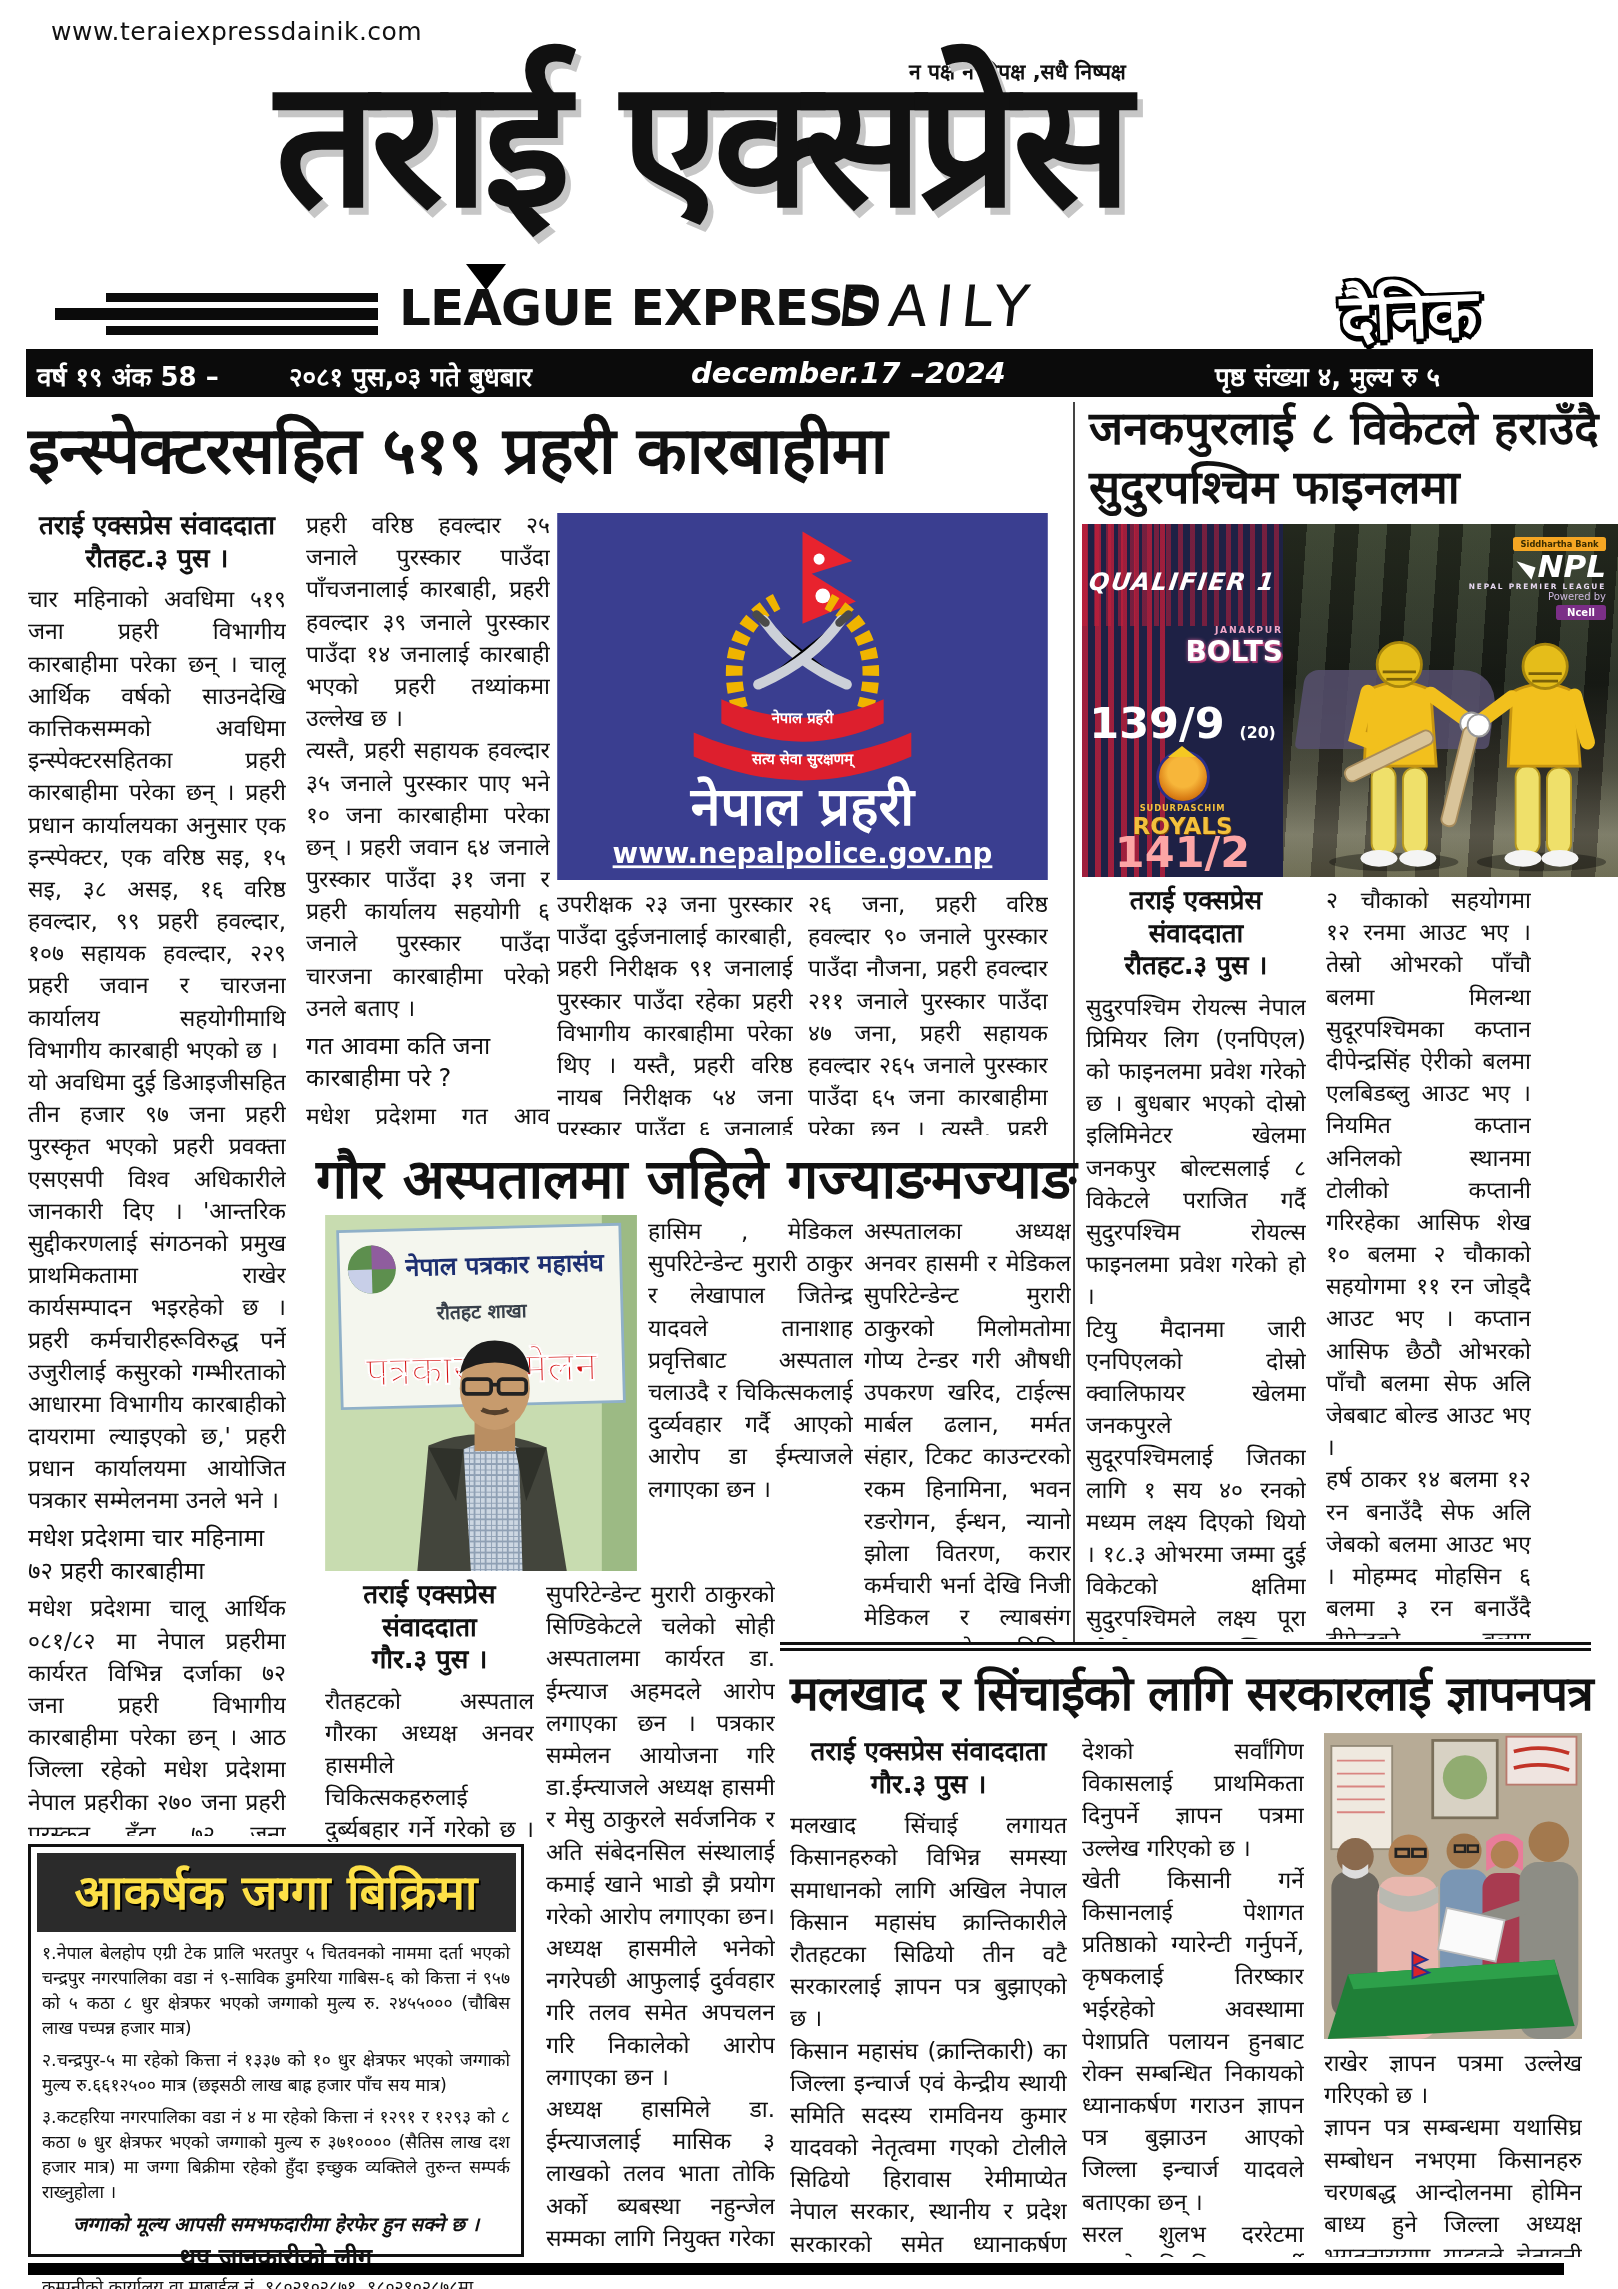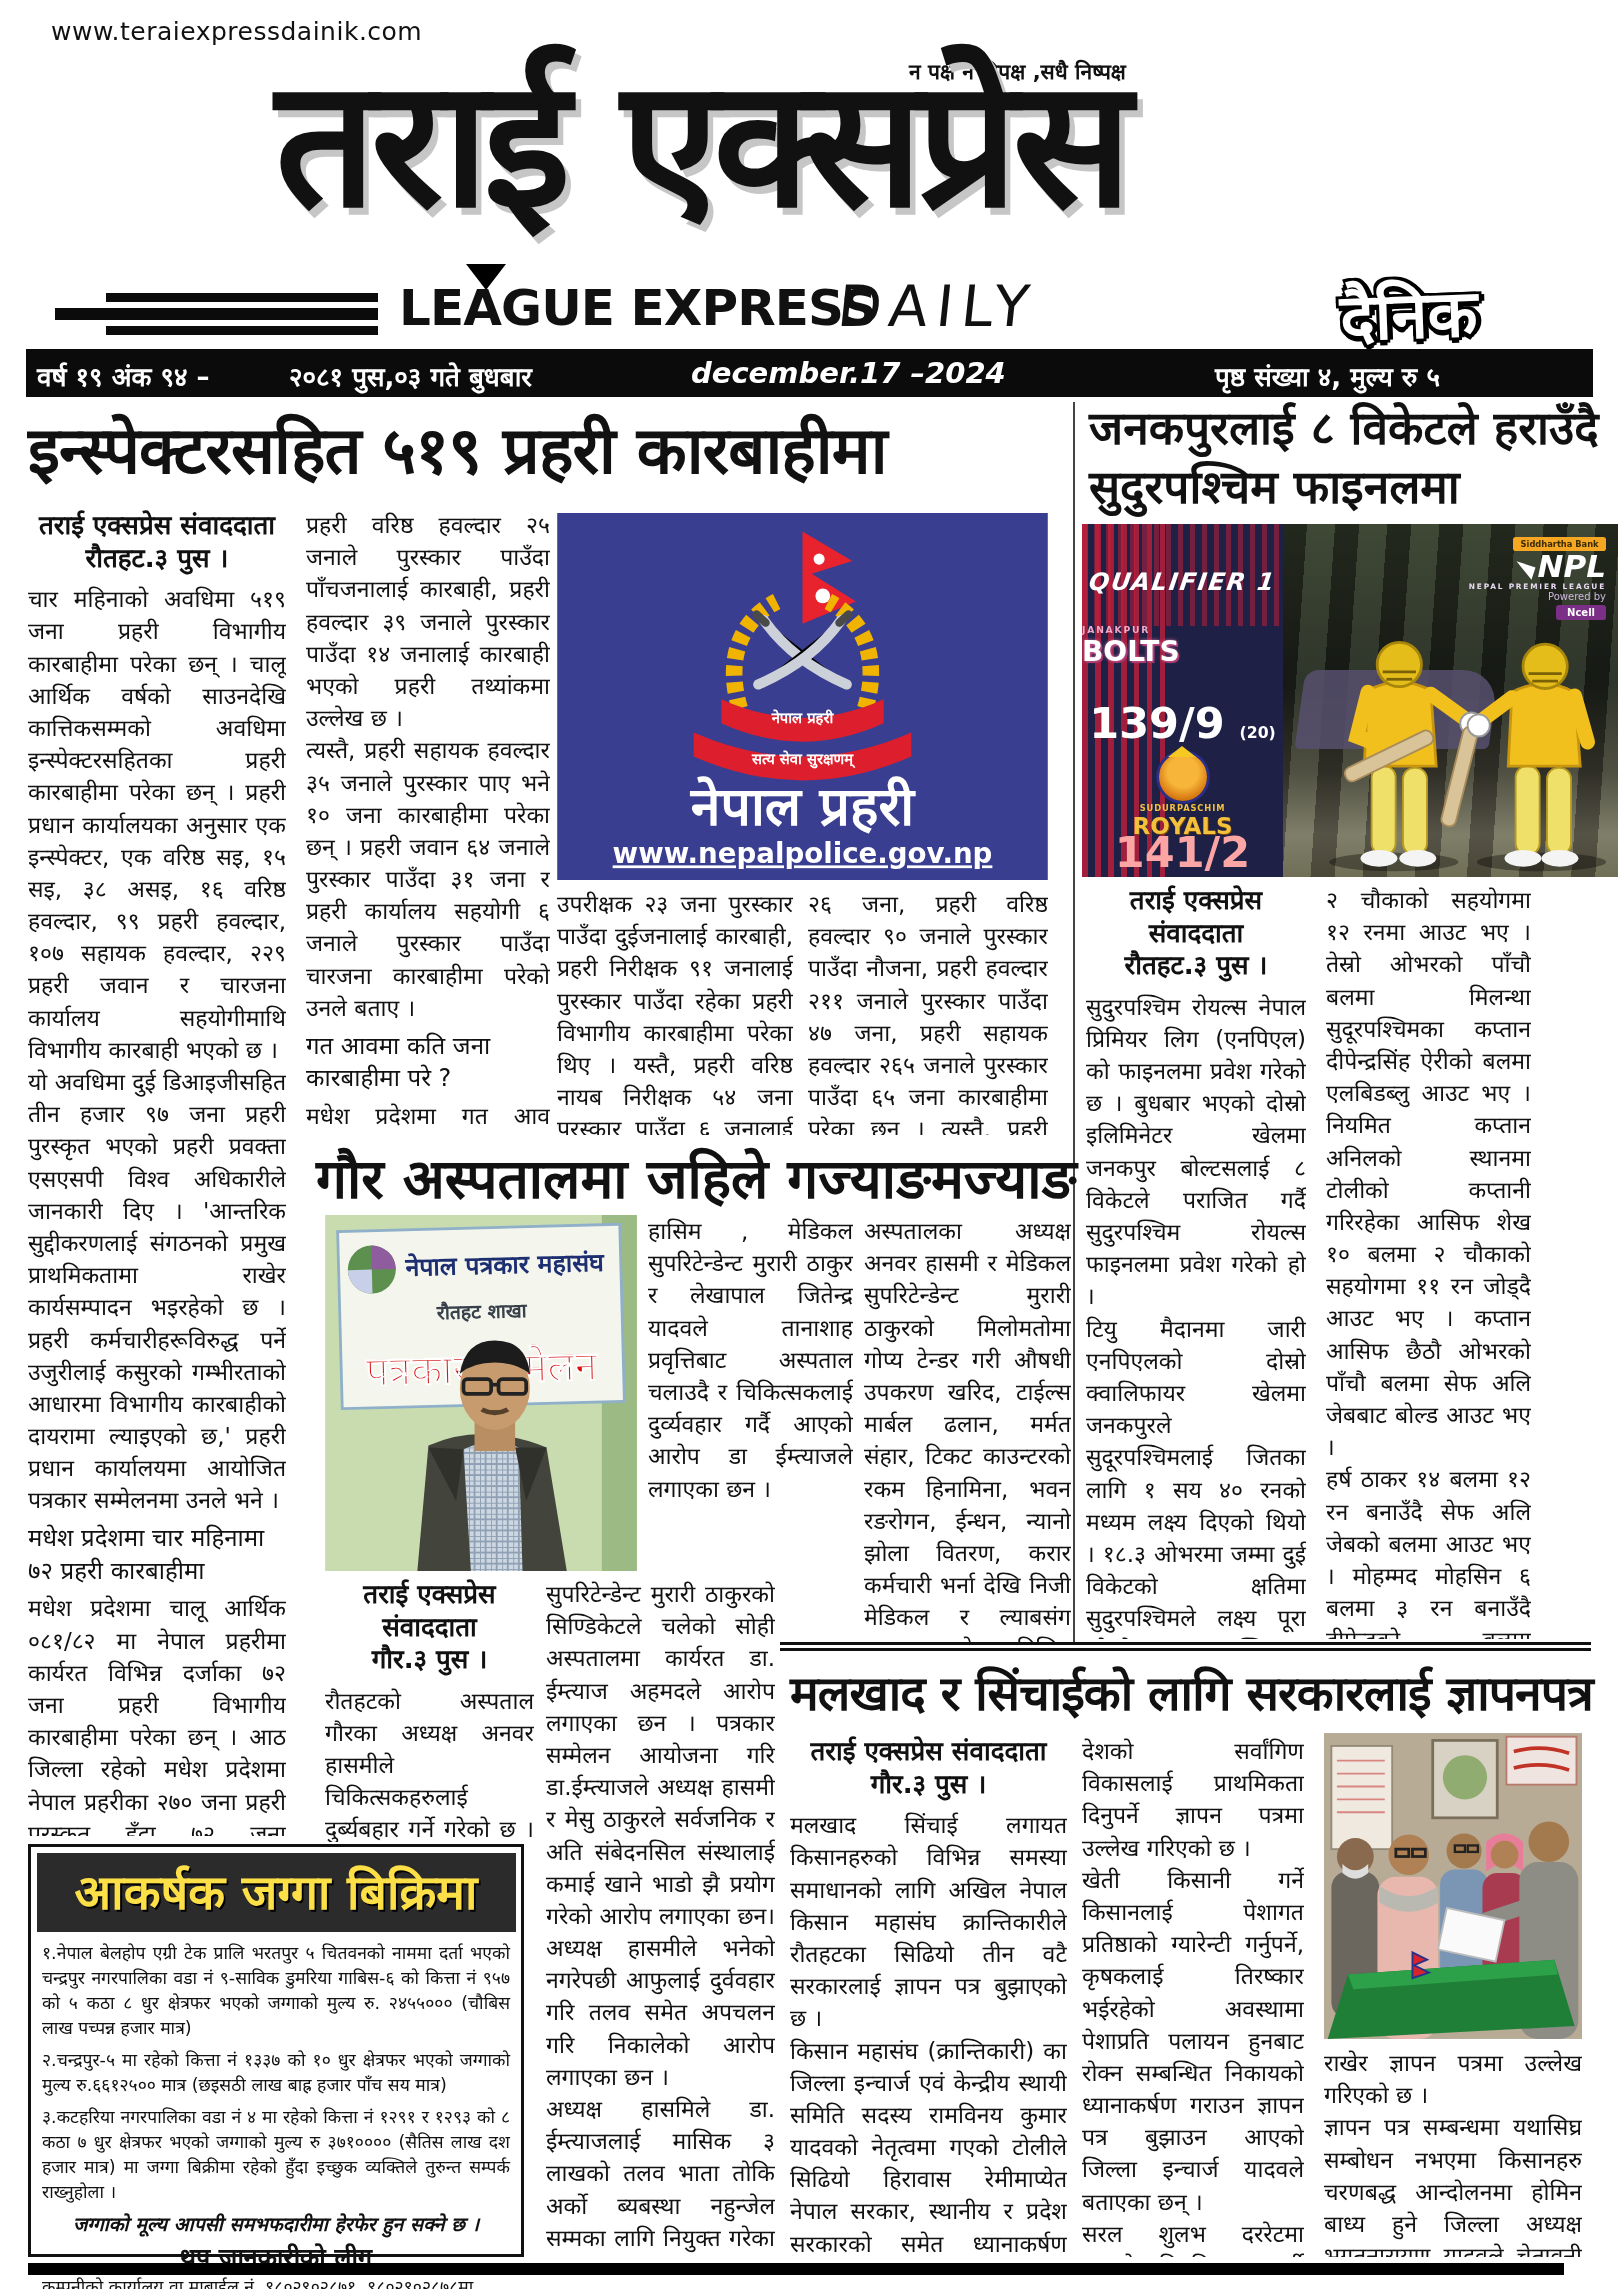--- a/index.html
+++ b/index.html
@@ -29,21 +29,21 @@
   .col{overflow:hidden;}
   
   .scoreboard{display:flex;overflow:hidden;background:#20243f;}
   .sb-left{position:relative;width:201px;height:353px;background:#1e2145;flex:none;overflow:hidden;}
   .sb-pattern1{position:absolute;left:0;top:0;width:83px;height:100%;
      background:repeating-linear-gradient(90deg,rgba(198,30,58,.85) 0 5.5px,transparent 5.5px 13px);opacity:.9;}
   .sb-pattern2{position:absolute;left:0;top:0;width:100%;height:102px;
      background:repeating-linear-gradient(90deg,rgba(198,30,58,.65) 0 5.5px,transparent 5.5px 12px);opacity:.8;}
   .qualifier{position:absolute;left:0;top:44px;width:100%;text-align:center;color:#fff;
      font-style:italic;font-weight:700;font-size:24px;letter-spacing:1.8px;transform:skewX(-8deg);}
-  .bolts{position:absolute;left:0;top:100px;width:100%;text-align:left;color:#fff;}
+  .bolts{position:absolute;left:0;top:100px;width:100%;text-align:right;color:#fff;}
   .bolts .t{font-size:9.2px;letter-spacing:1.8px;color:#f2a9c9;font-weight:700;}
   .bolts .n{font-size:28px;font-weight:900;text-shadow:0 0 3.7px #d8679e,1.8px 1.8px 0 #a23268;}
   .score1{position:absolute;left:0;top:174px;width:100%;text-align:center;color:#ffffff;font-weight:900;font-size:43px;}
   .score1 small,.score2 small{font-size:15.7px;font-weight:700;}
   .royals{position:absolute;left:0;top:229px;width:100%;text-align:center;color:#f3c13d;}
   .royal-badge{width:48px;height:48px;margin:0 auto 1.8px;border-radius:50%;
      background:radial-gradient(circle at 50% 40%,#f7b63a 0 40%,#d97c14 70%,#8c4a0a 100%);
      box-shadow:0 0 0 2.8px #2b2f8a;position:relative;}
   .royal-badge:before{content:"";position:absolute;left:9.2px;top:-7.4px;width:0;height:0;
      border-left:14.8px solid transparent;border-right:14.8px solid transparent;border-bottom:11px solid #f5c822;}
@@ -87,21 +87,21 @@
   <div class="abs dainik" style="left:1340px;top:269px;">दैनिक</div>
 
   <div class="abs bar" style="left:106px;top:293px;width:272px;height:9.2px;"></div>
   <div class="abs bar" style="left:55px;top:308px;width:323px;height:12px;"></div>
   <div class="abs bar" style="left:106px;top:326px;width:272px;height:9.2px;"></div>
   <div class="abs tri" style="left:466px;top:264px;"></div>
   <div class="abs terai-en" style="left:399px;top:279px;">LEAGUE EXPRESS</div>
   <div class="abs daily-en" style="left:838px;top:273px;">DAILY</div>
 
   <div class="abs datebar" style="left:26px;top:349px;width:1567px;height:48px;">
-    <span class="abs" style="left:11px;top:9.2px;">वर्ष १९  अंक ९४ –</span>
+    <span class="abs" style="left:11px;top:9.2px;">वर्ष १९  अंक 58 –</span>
     <span class="abs" style="left:263px;top:9.2px;">२०८१ पुस,०३ गते बुधबार</span>
     <span class="abs it" style="left:665px;top:7.4px;">december.17 –2024</span>
     <span class="abs" style="left:1189px;top:9.2px;">पृष्ठ संख्या ४, मुल्य रु ५</span>
   </div>
 
   <div class="abs h-lead" style="left:28px;top:404px;width:1043px;">इन्स्पेक्टरसहित ५१९ प्रहरी कारबाहीमा</div>
 
   <div class="abs col" style="left:28px;top:509px;width:258px;height:1327px;">
     <div class="byline">तराई एक्सप्रेस संवाददाता
 रौतहट.३ पुस ।</div>

